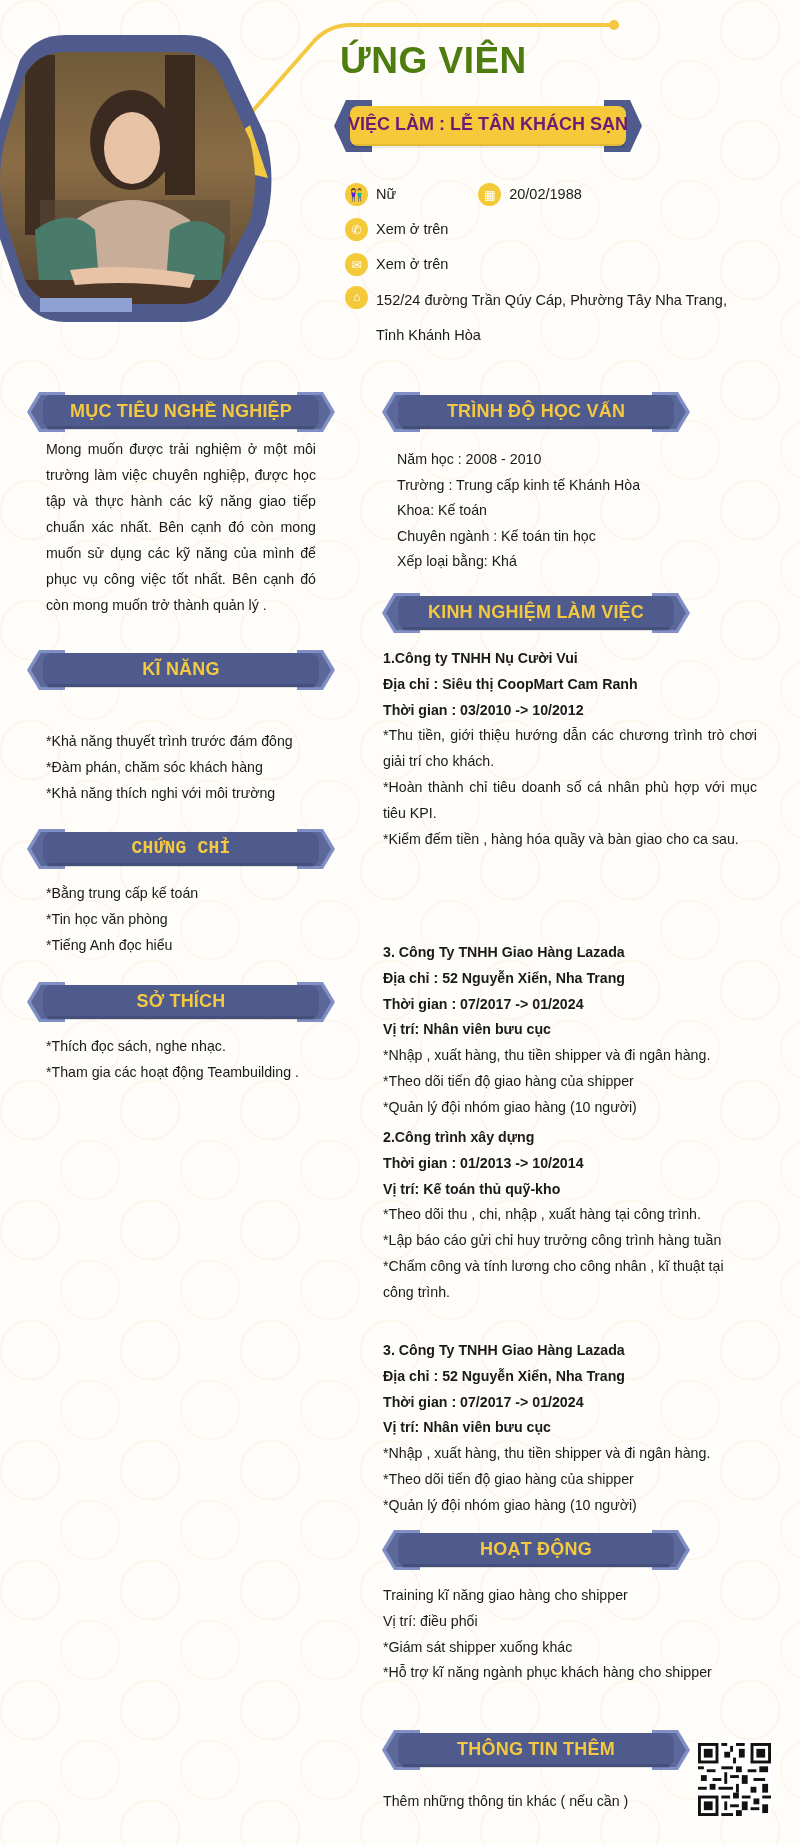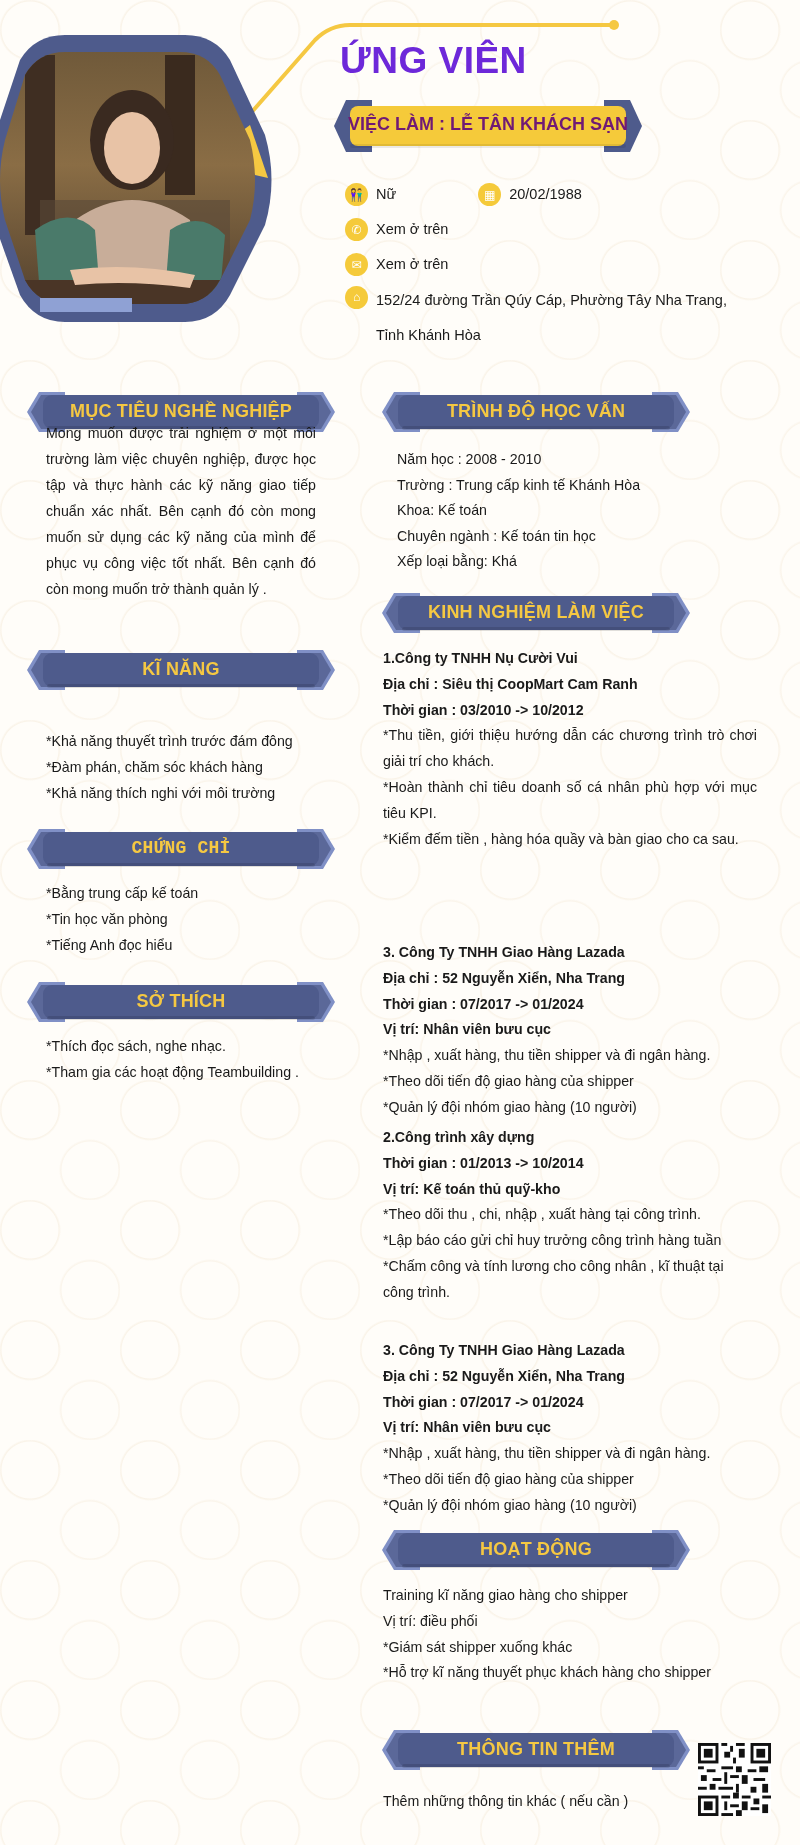--- a/index.html
+++ b/index.html
@@ -18,21 +18,21 @@
       radial-gradient(circle at 90px 90px, transparent 28px, rgba(240,225,200,0.30) 29px, transparent 31px);
     background-size: 120px 120px;
   }
   .page { position: absolute; inset: 0; z-index: 1; }
 
   
   .avatar-wrap { position: absolute; left: -20px; top: 30px; width: 300px; height: 300px; }
   .deco-line { position: absolute; left: 0; top: 0; width: 800px; height: 200px; pointer-events: none; }
   .name-title {
     position: absolute; left: 340px; top: 40px;
-    font-size: 37px; font-weight: 700; color: #6d28d9; letter-spacing: 0.5px;
+    font-size: 37px; font-weight: 700; color: #4d7c0f; letter-spacing: 0.5px;
   }
   .job-badge { position: absolute; left: 332px; top: 98px; width: 312px; height: 56px; }
   .job-badge svg { position: absolute; left: 0; top: 0; }
   .job-text {
     position: absolute; left: 0; right: 0; top: 16px; text-align: center;
     font-size: 18px; font-weight: 700; color: #701a75;
   }
   .info { position: absolute; left: 345px; top: 183px; width: 420px; font-size: 14.5px; }
   .info-row { display: flex; align-items: flex-start; height: 35px; }
   .info-row.addr { height: auto; line-height: 29px; margin-top: -5px; }
@@ -139,21 +139,21 @@
       <span class="txt" style="line-height:35px;width:380px;">152/24 đường Trần Qúy Cáp, Phường Tây Nha Trang, Tỉnh Khánh Hòa</span>
     </div>
   </div>
 
   <div class="ribbon" style="left:25px;top:390px;">
     <svg width="312" height="44" viewBox="0 0 312 44">
         <use href="#ribbonShape"></use>
       </svg>
     <div class="rt">MỤC TIÊU NGHỀ NGHIỆP</div>
   </div>
-  <div class="block just" style="left:46px;top:420px;width:270px;line-height:26px;">Mong muốn được trải nghiệm ở một môi trường làm việc chuyên nghiệp, được học tập và thực hành các kỹ năng giao tiếp chuẩn xác nhất. Bên cạnh đó còn mong muốn sử dụng các kỹ năng của mình để phục vụ công việc tốt nhất. Bên cạnh đó còn mong muốn trở thành quản lý .</div>
+  <div class="block just" style="left:46px;top:436px;width:270px;line-height:26px;">Mong muốn được trải nghiệm ở một môi trường làm việc chuyên nghiệp, được học tập và thực hành các kỹ năng giao tiếp chuẩn xác nhất. Bên cạnh đó còn mong muốn sử dụng các kỹ năng của mình để phục vụ công việc tốt nhất. Bên cạnh đó còn mong muốn trở thành quản lý .</div>
 
   <div class="ribbon" style="left:25px;top:648px;">
     <svg width="312" height="44" viewBox="0 0 312 44">
         <use href="#ribbonShape"></use>
       </svg>
     <div class="rt">KĨ NĂNG</div>
   </div>
   <div class="block" style="left:46px;top:728px;width:290px;">
     <div>*Khả năng thuyết trình  trước đám đông</div>
     <div>*Đàm phán, chăm sóc khách hàng</div>
@@ -245,21 +245,21 @@
   <div class="ribbon" style="left:380px;top:1528px;">
     <svg width="312" height="44" viewBox="0 0 312 44">
         <use href="#ribbonShape"></use>
       </svg>
     <div class="rt">HOẠT ĐỘNG</div>
   </div>
   <div class="block" style="left:383px;top:1583px;width:380px;line-height:25.8px;">
     <div>Training kĩ năng giao hàng cho shipper</div>
     <div>Vị trí: điều phối</div>
     <div>*Giám sát shipper xuống khác</div>
-    <div>*Hỗ trợ kĩ năng thuyết phục khách hàng cho shipper</div>
+    <div>*Hỗ trợ kĩ năng ngành phục khách hàng cho shipper</div>
   </div>
 
   <div class="ribbon" style="left:380px;top:1728px;">
     <svg width="312" height="44" viewBox="0 0 312 44">
         <use href="#ribbonShape"></use>
       </svg>
     <div class="rt">THÔNG TIN THÊM</div>
   </div>
   <div class="block" style="left:383px;top:1788px;width:300px;">Thêm những thông tin khác ( nếu cần )</div>
 

